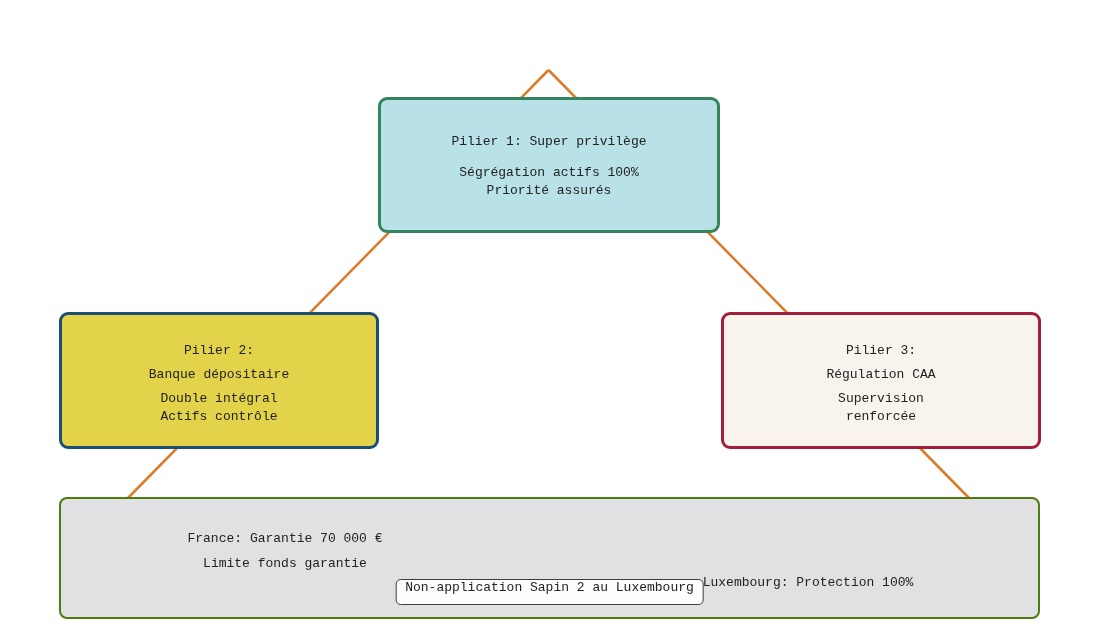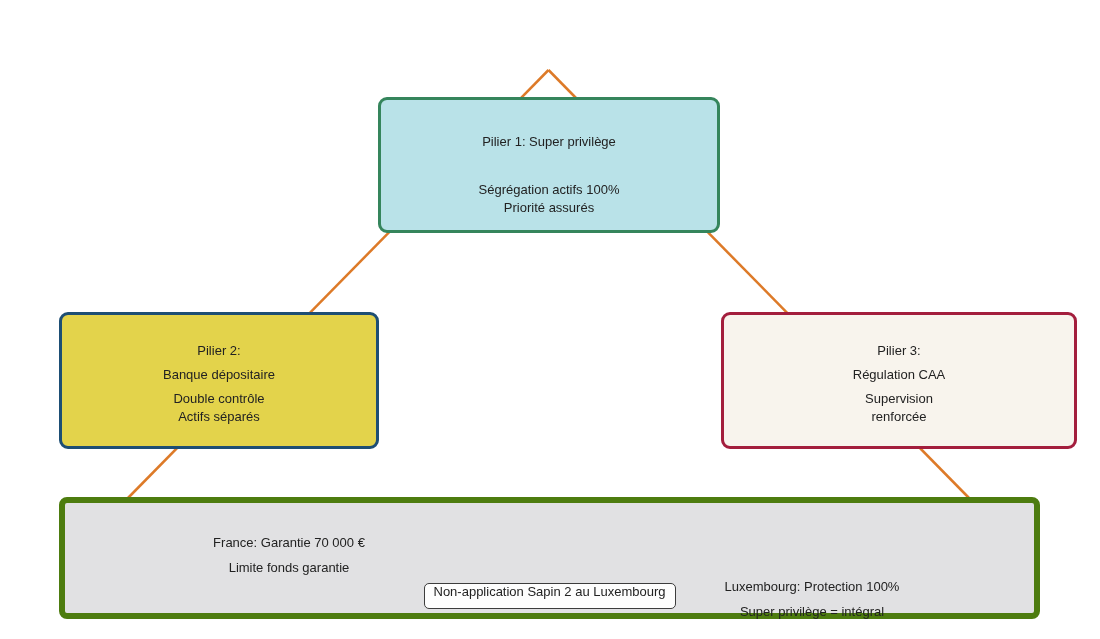--- a/index.html
+++ b/index.html
@@ -1,39 +1,39 @@
 <!DOCTYPE html>
 <html><head>
 <meta charset="utf-8">
 <style>
   html,body{margin:0;padding:0;background:#ffffff;}
   .canvas{
     position:relative;width:1100px;height:639px;background:#ffffff;
-    font-family:Liberation Sans, sans-serif;color:#222222;overflow:hidden;
+    font-family:Liberation Mono, monospace;color:#222222;overflow:hidden;
   }
   .connector-svg{position:absolute;left:0;top:0;width:1100px;height:639px;z-index:0;}
   .box{
     position:absolute;z-index:1;box-sizing:border-box;border-radius:9px;
     display:flex;flex-direction:column;align-items:center;text-align:center;
     font-size:13px;
   }
   .line{line-height:18px;white-space:nowrap;}
-  .gap-13{margin-top:30px;}
+  .gap-13{margin-top:13px;}
   .gap-7{}
   .gap-6{margin-top:6px;}
   .gap-2{margin-top:6px;}
 
   #pillar1{left:378px;top:97px;width:342px;height:136px;
     background:#b9e2e8;border:3px solid #35855c;padding-top:33px;}
   #pillar2{left:59px;top:312px;width:320px;height:137px;
     background:#e3d34b;border:3px solid #1d4e74;padding-top:27px;}
-  #pillar3{left:721px;top:312px;width:356px;height:137px;
+  #pillar3{left:721px;top:312px;width:320px;height:137px;
     background:#f8f4ed;border:3px solid #a31e3d;padding-top:27px;}
   #base{left:59px;top:497px;width:981px;height:122px;
-    background:#e1e1e3;border:6px solid #4d7c0f;border-radius:8px;
+    background:#e1e1e3;border:2px solid #4d7c0f;border-radius:8px;
     display:block;padding:0;}
   .base-group{
     position:absolute;top:27px;width:448px;text-align:center;font-size:13px;
   }
   .base-group .line{line-height:25px;}
   #france-group{left:0;}
   #luxembourg-group{left:523px;margin-top:44px;}
   #note-box{
     position:absolute;left:50%;top:80px;transform:translateX(-50%);
     height:26px;box-sizing:border-box;padding:0 9px;
@@ -53,38 +53,37 @@
 
   <div class="box" id="pillar1">
     <div class="line">Pilier 1: Super privilège</div>
     <div class="line gap-13">Ségrégation actifs 100%</div>
     <div class="line gap-7">Priorité assurés</div>
   </div>
 
   <div class="box" id="pillar2">
     <div class="line">Pilier 2:</div>
     <div class="line gap-2">Banque dépositaire</div>
-    <div class="line gap-6">Double contrôle</div>
-    <div class="line gap-7">Actifs séparés</div>
+    <div class="line gap-6">Double intégral</div>
+    <div class="line gap-7">Actifs contrôle</div>
   </div>
 
   <div class="box" id="pillar3">
     <div class="line">Pilier 3:</div>
     <div class="line gap-2">Régulation CAA</div>
     <div class="line gap-6">Supervision</div>
     <div class="line gap-7">renforcée</div>
   </div>
 
   <div class="box" id="base">
     <div class="base-group" id="france-group">
       <div class="line">France: Garantie 70 000 €</div>
       <div class="line">Limite fonds garantie</div>
     </div>
     <div class="base-group" id="luxembourg-group">
       <div class="line">Luxembourg: Protection 100%</div>
-      <div class="line">Super privilège = intégral</div>
     </div>
     <div id="note-box">
       <span>Non-application Sapin 2 au Luxembourg</span>
     </div>
   </div>
 
 </div>
 
 </body></html>

